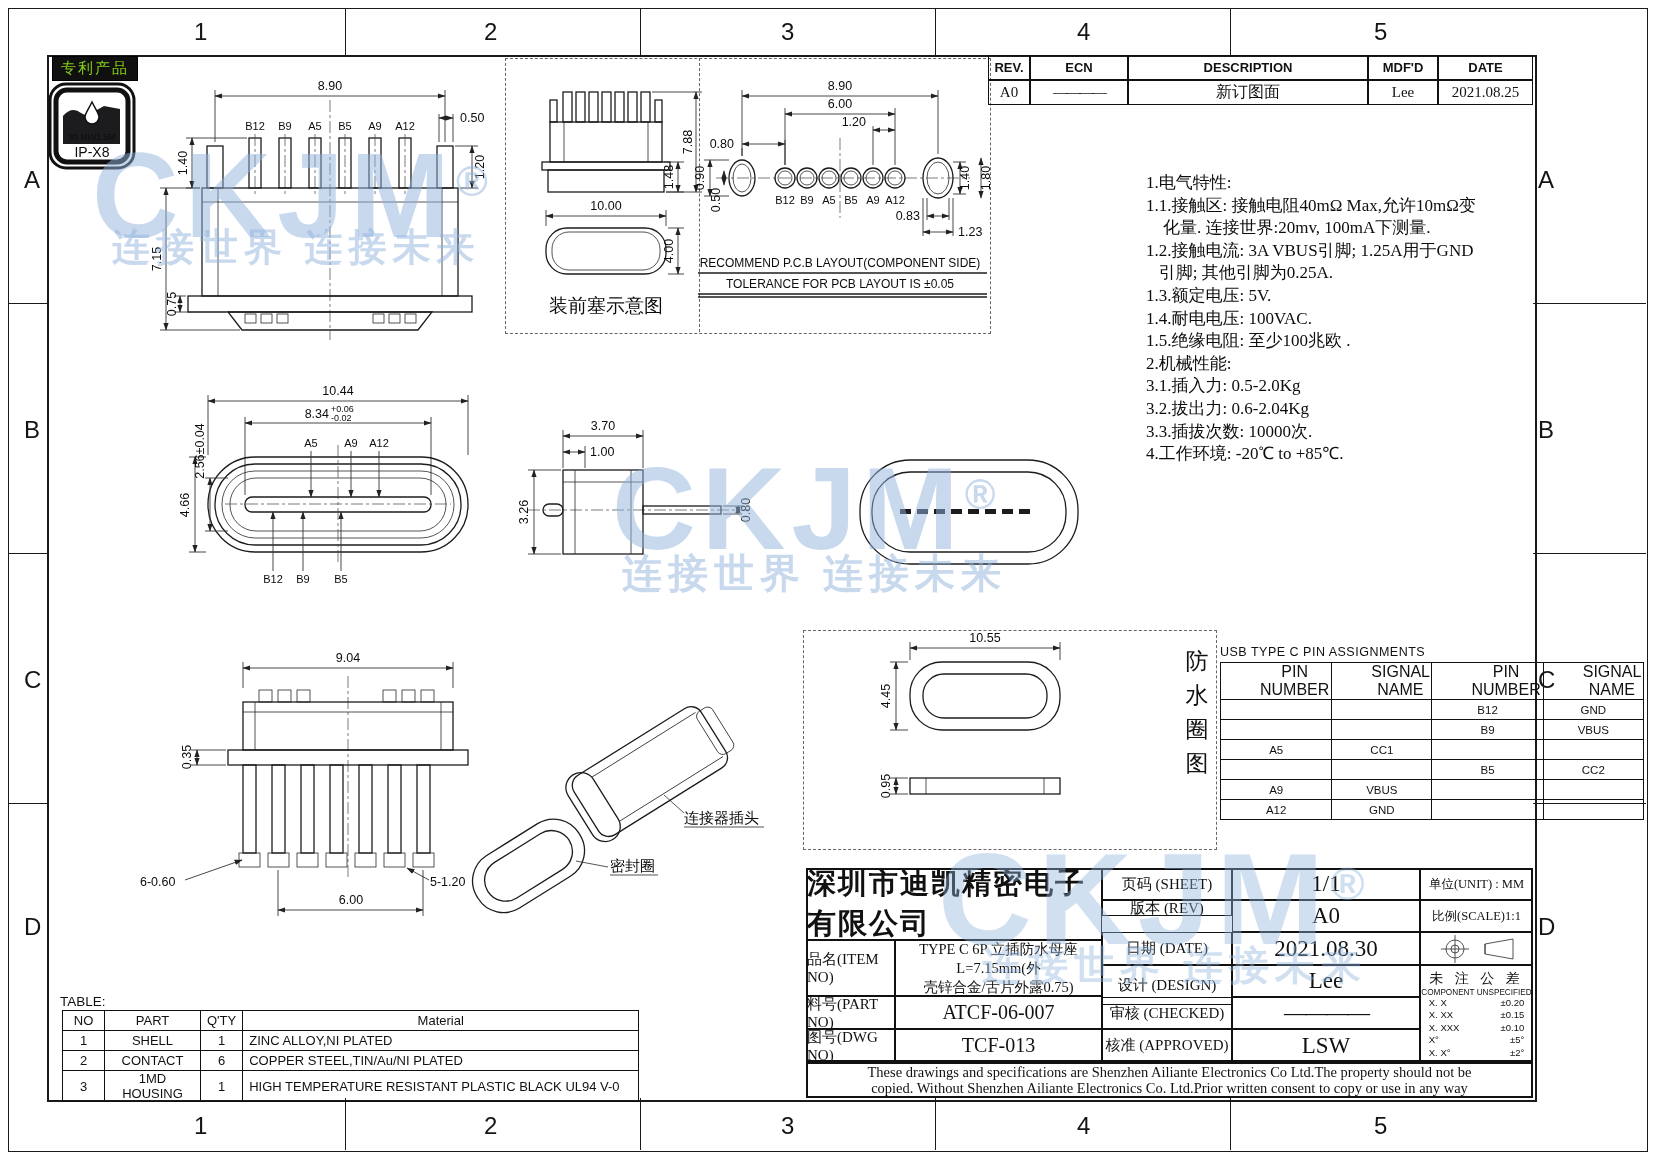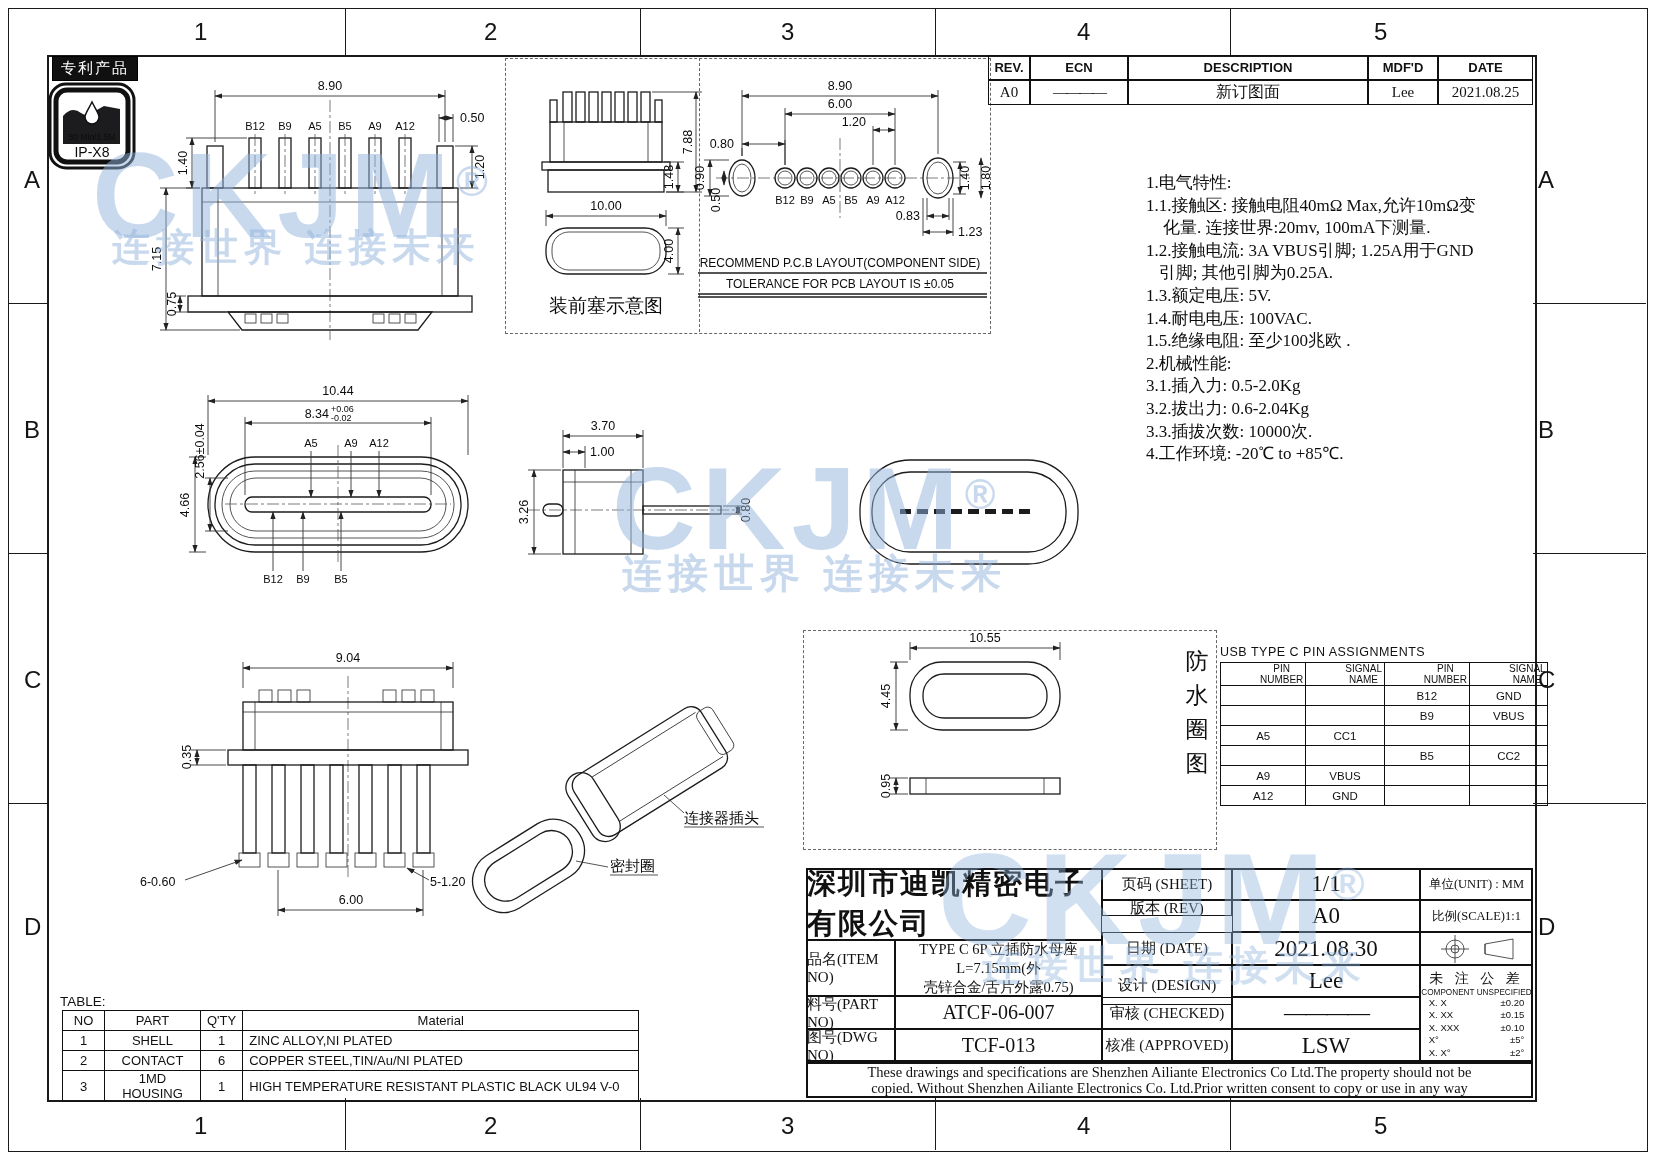--- a/index.html
+++ b/index.html
@@ -5,21 +5,21 @@
   html,body{margin:0;padding:0;background:#fff;}
   body{width:1656px;height:1160px;position:relative;overflow:hidden;
        font-family:"Liberation Sans",sans-serif;color:#111;}
   
   .frame{position:absolute;border:1.4px solid #1a1a1a;}
   .frame.inner{border-width:2px;}
   .tickv{position:absolute;width:0;border-left:1.2px solid #1a1a1a;}
   .tickh{position:absolute;height:0;border-top:1.2px solid #1a1a1a;}
   .zone{position:absolute;font-size:24px;color:#141414;font-family:"Liberation Sans",sans-serif;}
   
-  .patent{position:absolute;left:52px;top:56px;background:#101010;color:#ffffff;
+  .patent{position:absolute;left:52px;top:56px;background:#101010;color:#84cc16;
           font-size:15px;letter-spacing:2px;padding:2px 8px;border:1px solid #000;}
   
   .wm{position:absolute;z-index:6;pointer-events:none;font-weight:700;
       color:rgba(146,180,221,0.5);white-space:nowrap;}
   .wm .reg{font-size:0.36em;vertical-align:super;}
   
   .revtab{position:absolute;left:988px;top:55px;width:480px;z-index:2;}
   .revtab .row{display:grid;grid-template-columns:42px 98px 240px 70px 95px;}
   .revtab .c{border:1px solid #111;border-left-width:1.4px;height:25px;display:flex;
              align-items:center;justify-content:center;box-sizing:border-box;}
@@ -43,21 +43,21 @@
   text.dt{font-size:12.5px;}
   text.pl{font-size:11px;}
   text.cjk{font-family:"Liberation Serif",serif;font-size:15px;}
   text.cap{font-family:"Liberation Serif",serif;font-size:19px;}
   
   .pintab{position:absolute;left:1220px;top:645px;z-index:2;}
   .pintab .title{font-size:12.5px;margin-bottom:3px;letter-spacing:0.5px;}
   .pintab table{border-collapse:collapse;}
   .pintab th,.pintab td{border:1.2px solid #111;font-size:11.5px;text-align:center;
         height:19px;padding:0 2px;font-weight:normal;}
-  .pintab th{font-size:10px;padding-left:39px;}
+  .pintab th{font-size:16px;padding-left:39px;}
   .pintab col.c1{width:76px}.pintab col.c2{width:72px}.pintab col.c3{width:76px}.pintab col.c4{width:74px}
   
   .tb{position:absolute;left:806px;top:868px;width:727px;height:194px;z-index:2;}
   .tb .cell{position:absolute;border:1.2px solid #111;box-sizing:border-box;
             display:flex;align-items:center;justify-content:center;
             font-family:"Liberation Serif",serif;}
   .tb .outer{position:absolute;left:0;top:0;right:0;bottom:0;border:2px solid #111;}
   .company{font-size:29px;letter-spacing:2px;font-weight:600;}
   .lbl{font-size:15px;}
   .val-lg{font-size:23px;}

